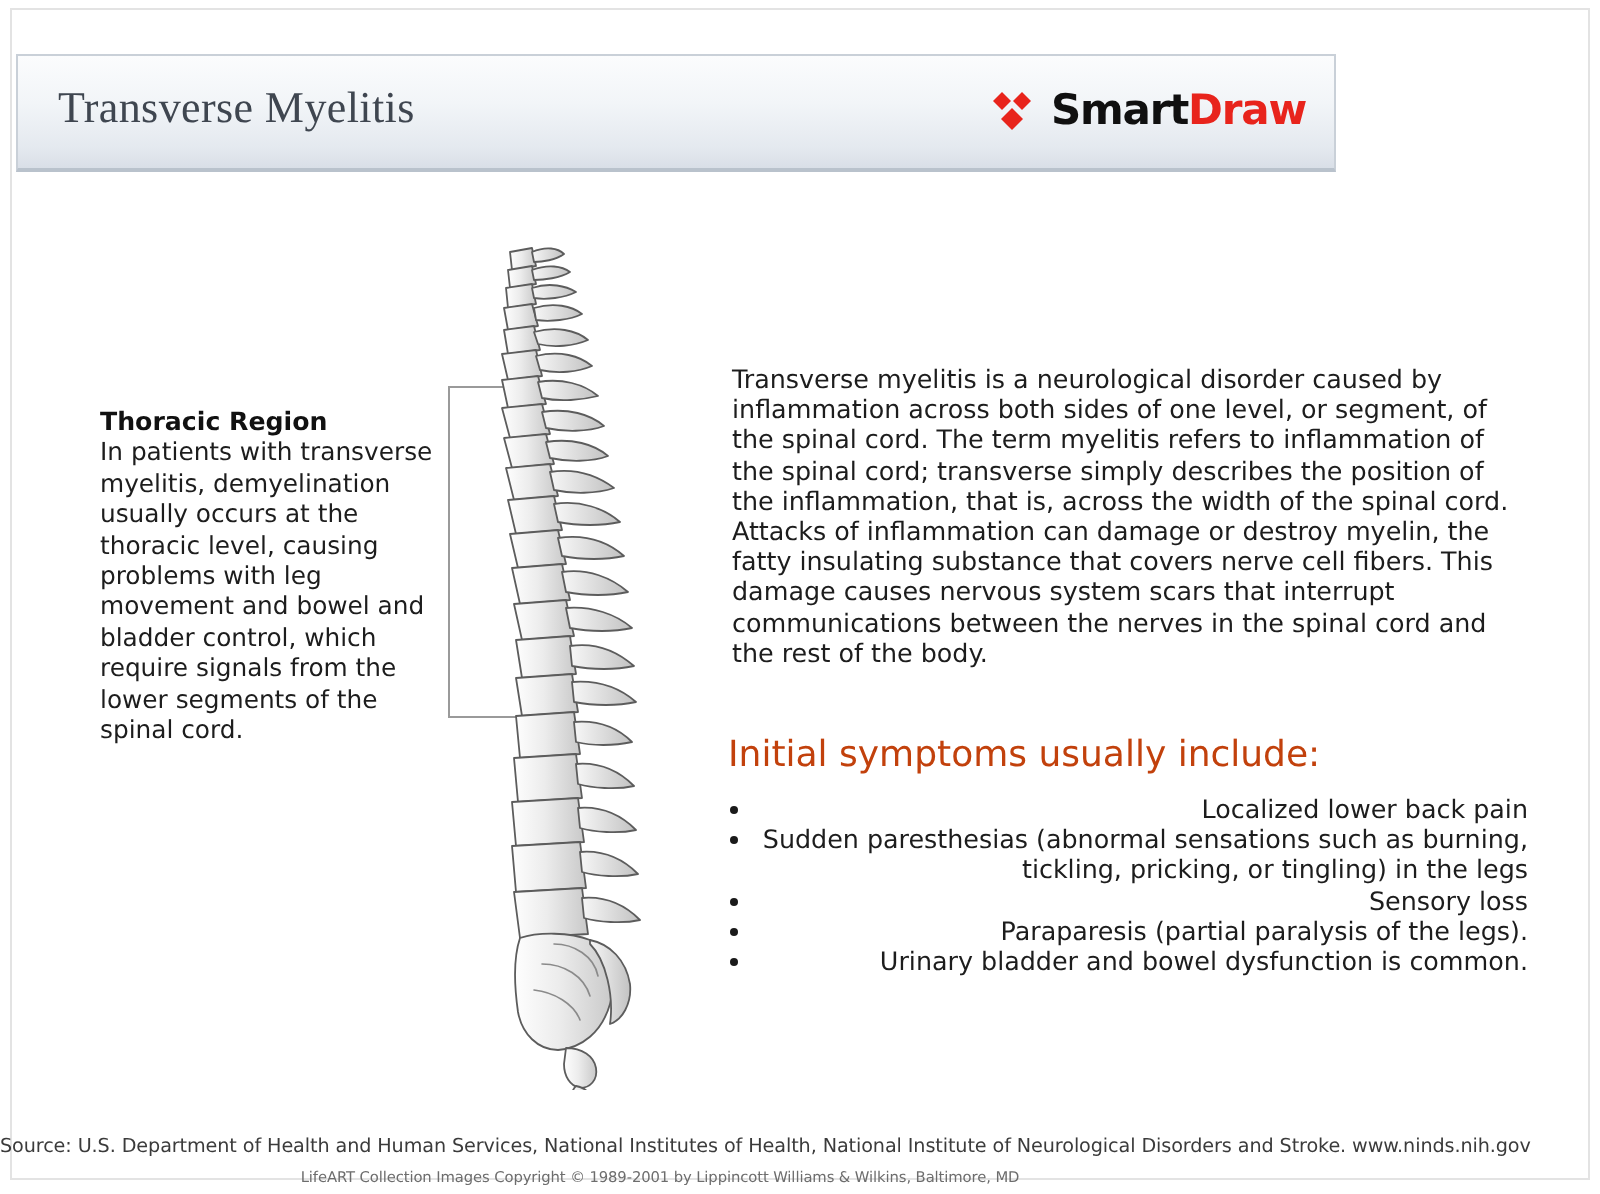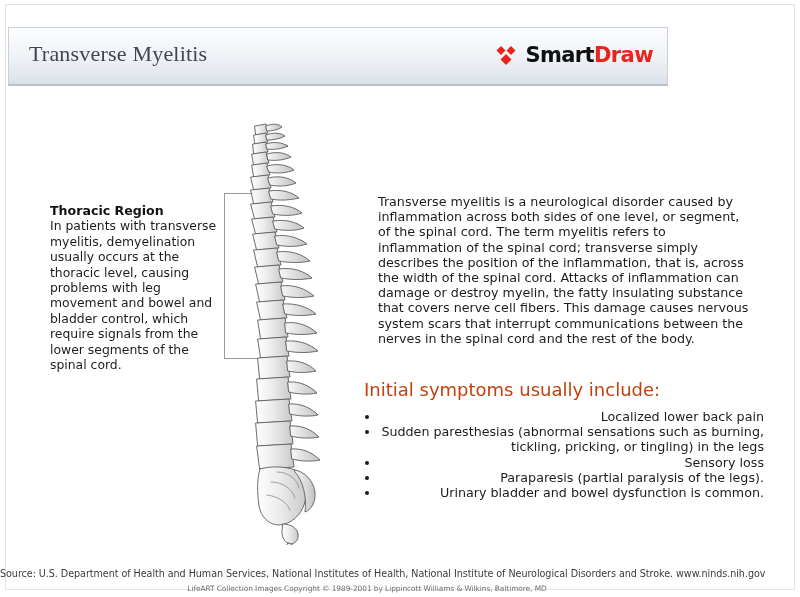--- a/index.html
+++ b/index.html
@@ -116,21 +116,21 @@
     position: absolute;
     left: 364px; top: 180px;
     width: 400px;
   }
   #intro {
     font-size: 12.7px;
     line-height: 15.2px;
     color: #1d1d1d;
     margin: 0;
   }
-  #intro p { margin: 14px; }
+  #intro p { margin: 2px; }
   #symptoms-heading {
     margin-top: 34px;
     font-size: 18px;
     line-height: 20px;
     color: #c2410c;
     font-weight: normal;
   }
   #symptoms-list {
     margin: 9px 0 0 0;
     padding: 0;
@@ -170,21 +170,20 @@
   #copyright-line {
     position: absolute;
     left: 0; top: 584px;
     width: 660px;
     text-align: center;
     font-family: "DejaVu Sans", sans-serif;
     font-size: 7.4px;
     color: #6d6d6d;
     letter-spacing: -0.05px;
     white-space: nowrap;
-    padding-left: 37px;
   }
 </style>
 </head>
 <body>
 
 <div id="page">
 
   <div id="page-frame"></div>
 
   <div id="header">

